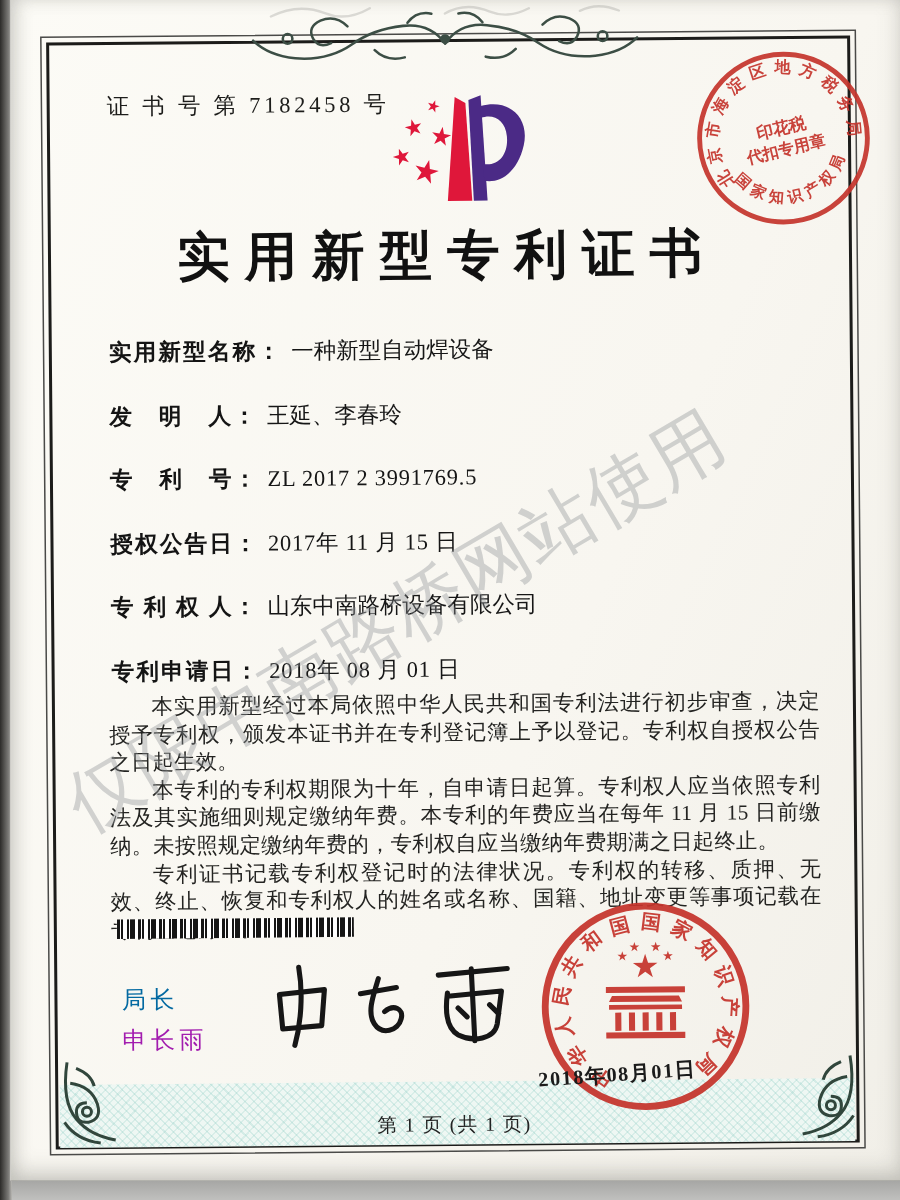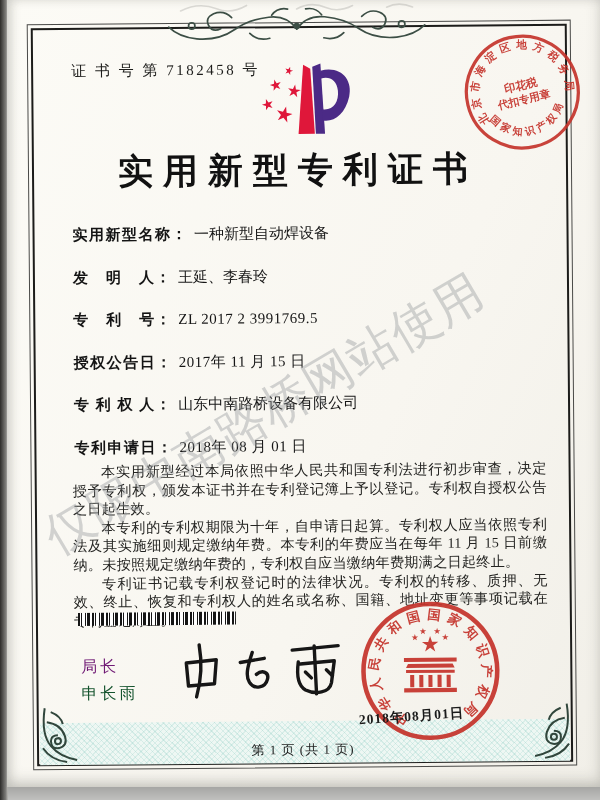--- a/index.html
+++ b/index.html
@@ -34,23 +34,23 @@
   .fval-sans{font-family:"Liberation Sans",sans-serif;margin-left:6px;}
   .fval-serif{margin-left:6px;letter-spacing:.5px;}
   .paras{position:absolute;left:72px;top:461px;width:474px;z-index:2;
     font-size:14.2px;line-height:18.6px;color:#242422;text-align:justify;}
   .paras p{margin:0;text-indent:2em;letter-spacing:.2px;}
   .barcode{position:absolute;left:76px;top:611px;width:158px;height:13px;z-index:2;
     background:repeating-linear-gradient(90deg,
       #151515 0 2px,#fff 2px 3px,#151515 3px 4px,#fff 4px 7px,
       #151515 7px 8px,#fff 8px 9px,#151515 9px 12px,#fff 12px 14px);}
   .dir-title{position:absolute;left:79px;top:655px;font-size:16px;letter-spacing:3px;
-    color:#701a75;z-index:2;font-family:"Liberation Sans",sans-serif;}
+    color:#0369a1;z-index:2;font-family:"Liberation Sans",sans-serif;}
   .dir-name{position:absolute;left:79px;top:682px;font-size:16px;letter-spacing:3px;
-    color:#14532d;z-index:2;font-family:Liberation Sans, sans-serif;}
+    color:#a21caf;z-index:2;font-family:Liberation Sans, sans-serif;}
   .sig{position:absolute;left:168px;top:632px;width:190px;height:80px;z-index:2;}
   .tax-seal{position:absolute;left:464px;top:33px;width:122px;height:122px;z-index:4;
     transform:rotate(-13deg);opacity:.92;}
   .office-seal{position:absolute;left:352px;top:596px;width:152px;height:152px;z-index:4;opacity:.93;}
   .seal-date{position:absolute;left:356px;top:707px;width:160px;z-index:5;
     font-size:13.5px;font-weight:bold;letter-spacing:1px;color:#1b1b1b;
     transform:rotate(-3.5deg);}
   .footer{position:absolute;left:0;right:0;top:741px;text-align:center;z-index:2;
     font-size:13px;letter-spacing:1px;color:#222;}
   .wm{position:absolute;left:48px;top:506px;z-index:3;white-space:nowrap;

